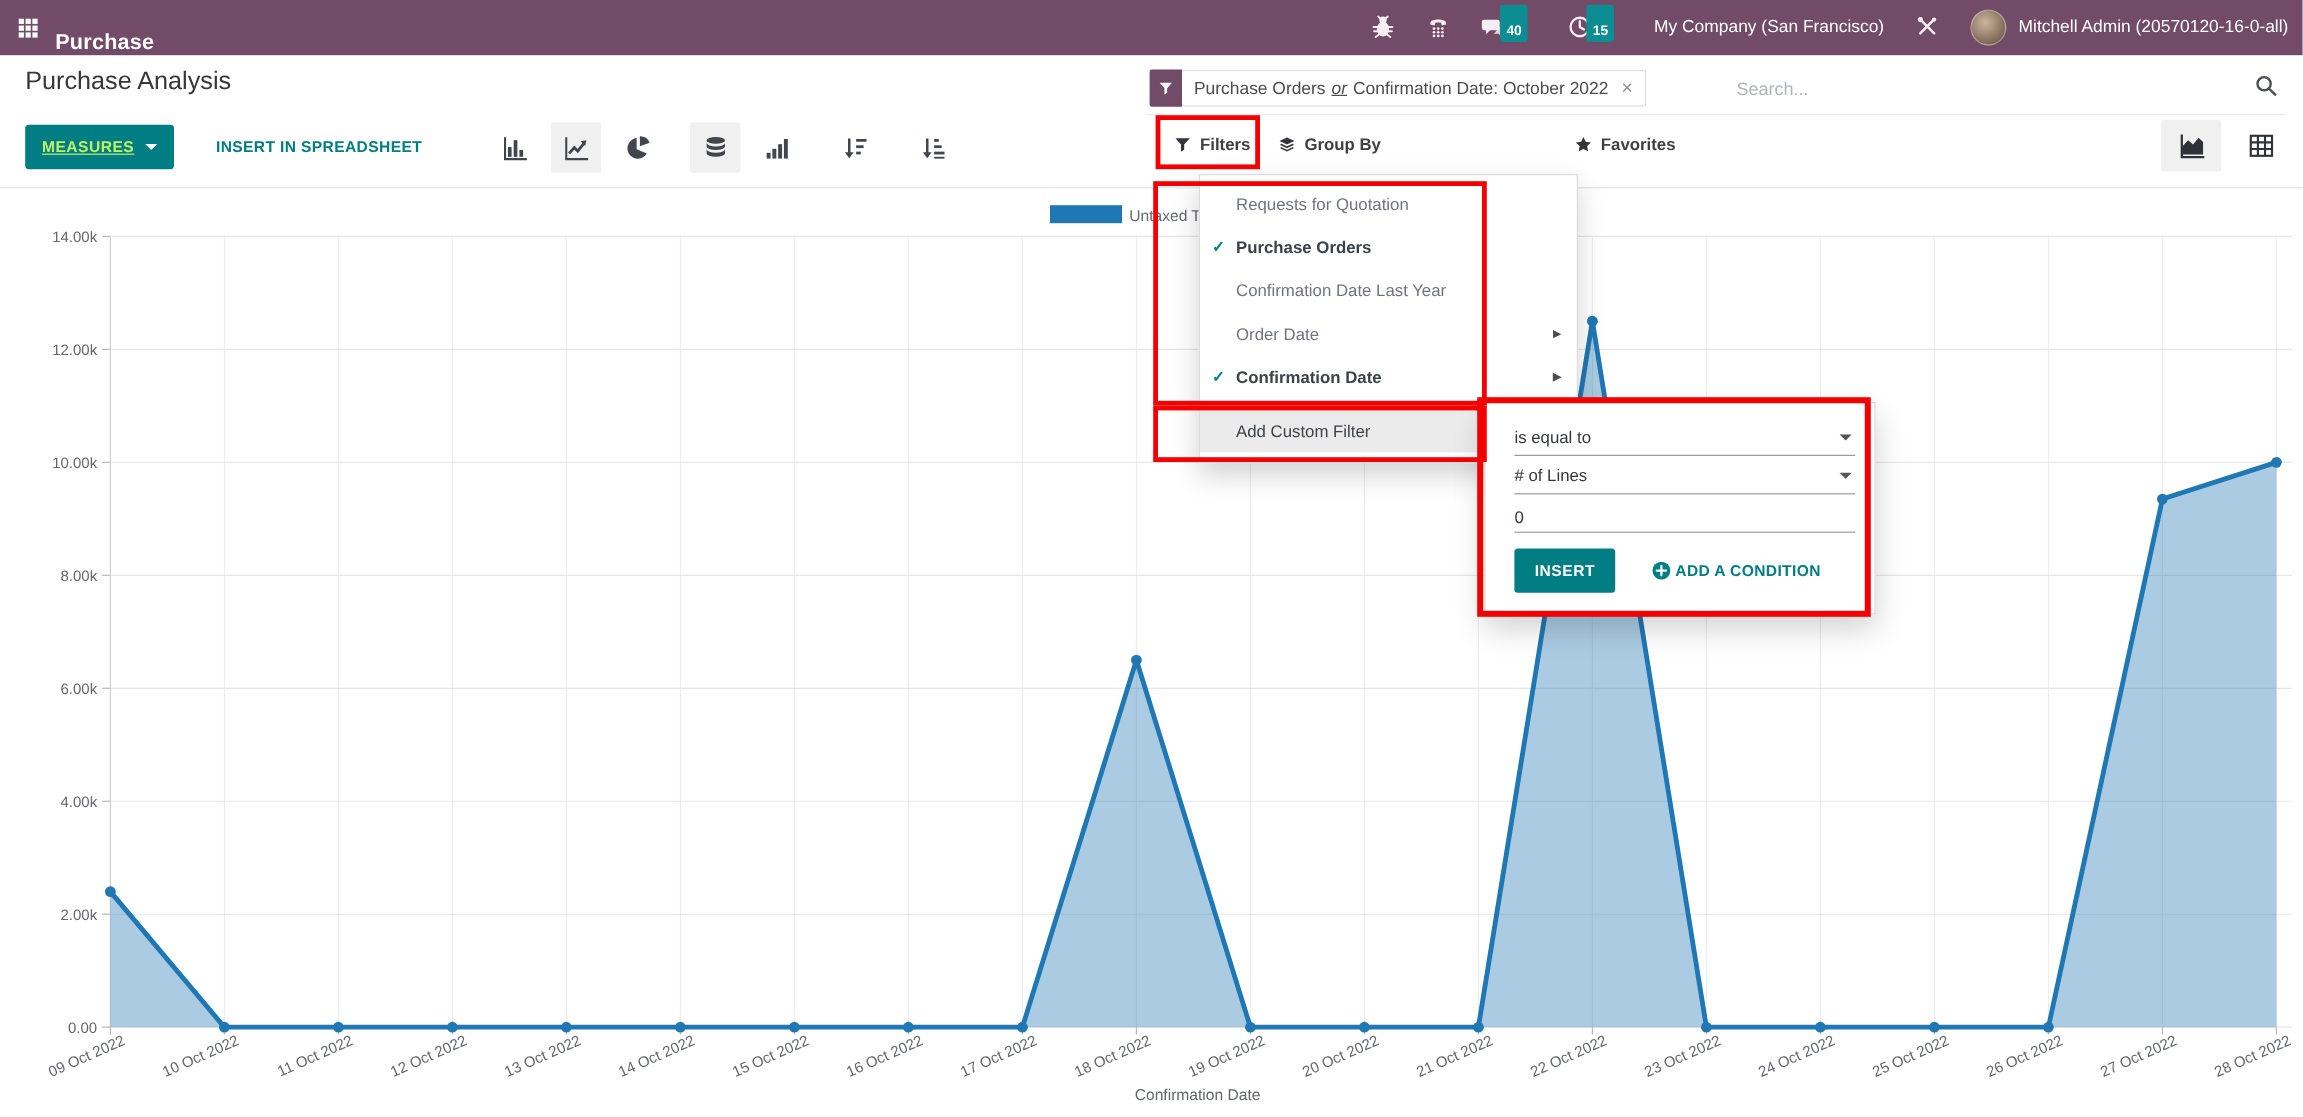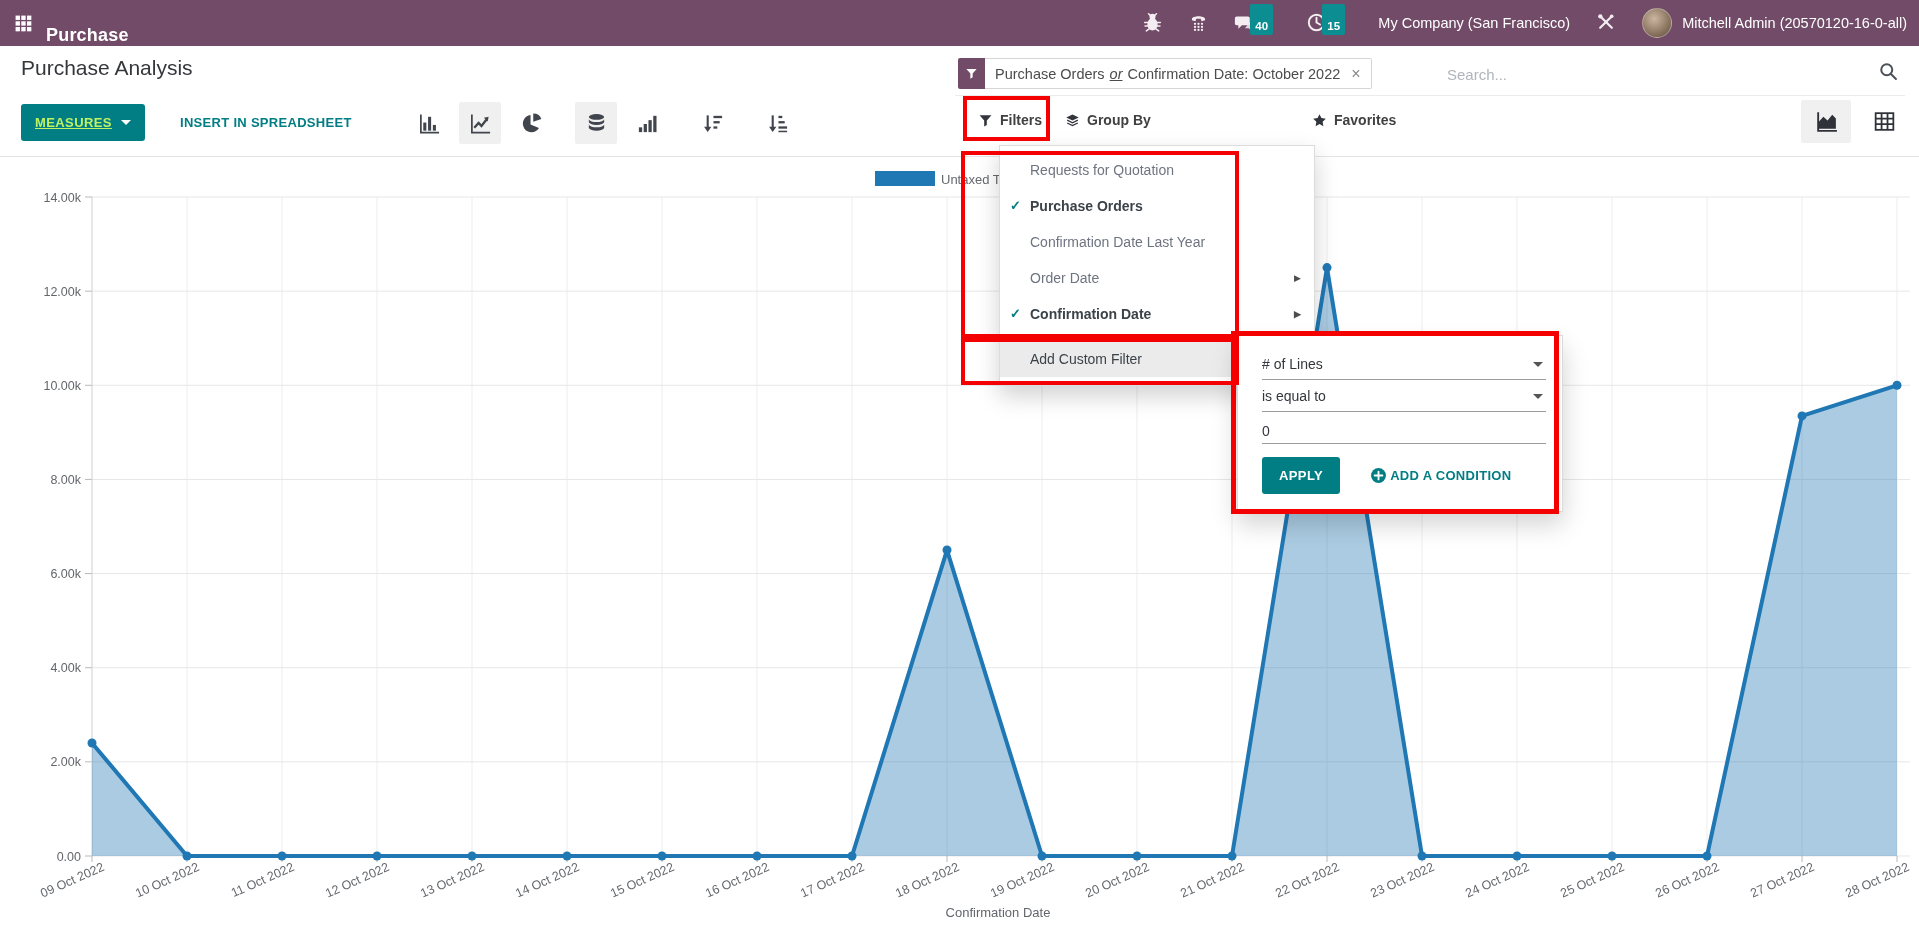--- a/index.html
+++ b/index.html
@@ -437,32 +437,32 @@
       <div class="menu-item checked"><span class="check">✓</span><span>Purchase Orders</span></div>
       <div class="menu-item"><span>Confirmation Date Last Year</span></div>
       <div class="menu-item"><span>Order Date</span><span class="subarrow">▶</span></div>
       <div class="menu-item checked"><span class="check">✓</span><span>Confirmation Date</span><span class="subarrow">▶</span></div>
       <div class="menu-sep"></div>
       <div class="menu-item highlighted"><span>Add Custom Filter</span><span class="subarrow">▶</span></div>
     </div>
 
   <div id="custom-popup">
     <div class="popup-row">
+      <span>is equal to</span>
+      <span class="caret-down-g"></span>
+    </div>
+    <div class="popup-row">
       <span># of Lines</span>
       <span class="caret-down-g"></span>
     </div>
-    <div class="popup-row">
-      <span>is equal to</span>
-      <span class="caret-down-g"></span>
-    </div>
     <div id="popup-input-row">
       <input id="popup-value-input" type="text" value="0" style="">
     </div>
     <div id="popup-actions">
-      <button id="apply-btn">APPLY</button>
+      <button id="apply-btn">INSERT</button>
       <div id="add-condition">
         <span id="add-cond-icon" style="display:inline-flex;width:17px;height:17px;">
             <svg width="17" height="17" viewBox="0 0 24 24" fill="currentColor" xmlns="http://www.w3.org/2000/svg">
               <g>
                 <circle cx="12" cy="12" r="10.5" fill="#017E84"></circle>
                 <path d="M12 6.5 V17.5 M6.5 12 H17.5" stroke="#fff" stroke-width="2.6" stroke-linecap="round"></path>
               </g>
             </svg>
           </span>
         <span>ADD A CONDITION</span>

